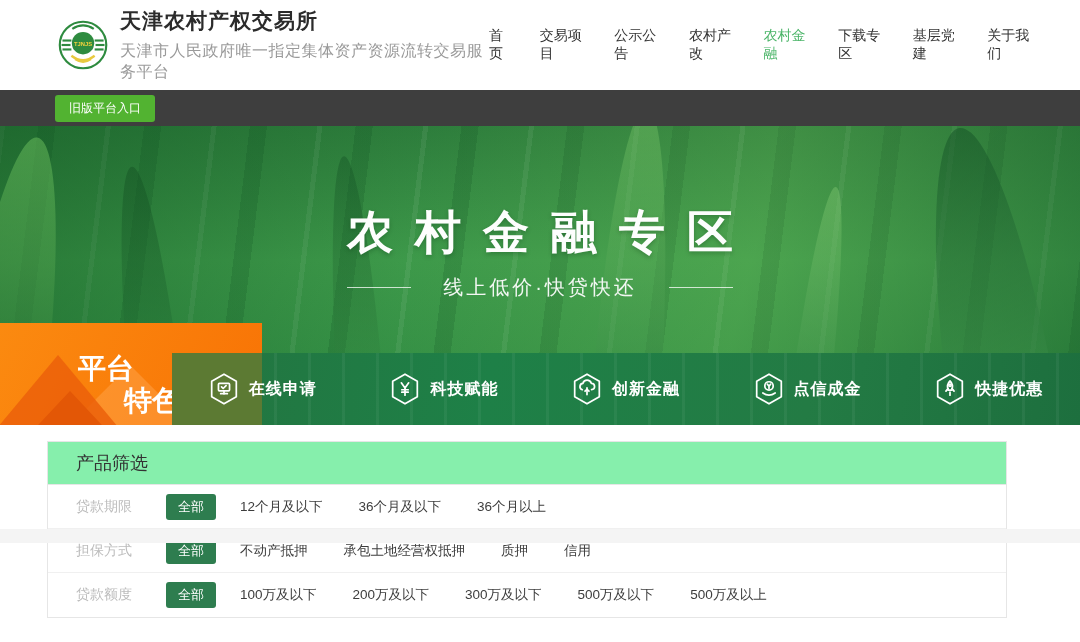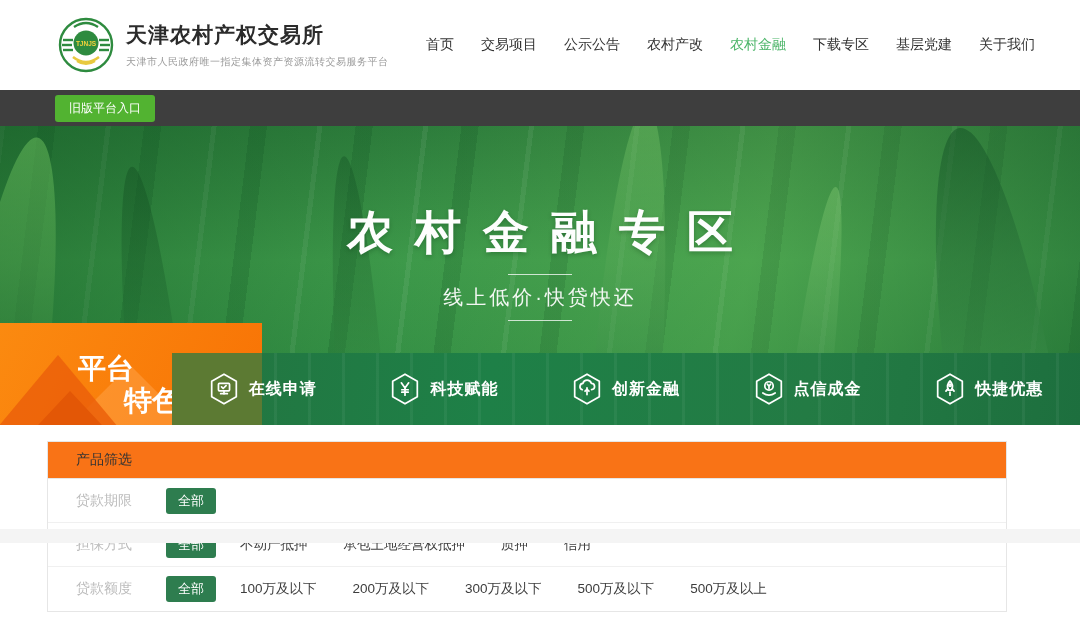--- a/index.html
+++ b/index.html
@@ -5,21 +5,21 @@
   * { margin:0; padding:0; box-sizing:border-box; }
   html,body { width:1080px; height:642px; overflow:hidden; }
   body { font-family:"Liberation Sans","DejaVu Sans",sans-serif; background:#fff; }
   .page { position:relative; width:1080px; height:543px; background:#fff; }
 
   
   .site-header { height:90px; background:#fff; display:flex; align-items:center;
                  justify-content:space-between; padding:0 45px 0 58px; }
   .brand { display:flex; align-items:center; gap:12px; }
   .brand-title { font-size:21px; font-weight:bold; color:#2b2b2b; letter-spacing:1px; }
-  .brand-subtitle { font-size:10px; color:#9a9a9a; margin-top:6px; letter-spacing:.5px; }
+  .brand-subtitle { font-size:16px; color:#9a9a9a; margin-top:6px; letter-spacing:.5px; }
   .main-nav { display:flex; gap:27px; }
   .main-nav a { font-size:14px; color:#333; text-decoration:none; }
   .main-nav a.active { color:#4cb569; }
 
   
   .topbar { height:36px; background:#3e3e3e; display:flex; align-items:center; padding-left:55px; }
   .old-btn { background:#52b331; color:#fff; font-size:12px; border:none; border-radius:3px;
              padding:5px 14px; cursor:pointer; font-family:inherit; }
 
   
@@ -40,21 +40,21 @@
         background:linear-gradient(180deg,#135025,#45a052); opacity:.5;}
   .b5 { left:800px; top:60px; width:40px; height:260px; transform:rotate(7deg);
         background:linear-gradient(180deg,#8fd47a,#2c8340); opacity:.35;}
   .b6 { left:330px; top:30px; width:48px; height:290px; transform:rotate(-4deg);
         background:linear-gradient(180deg,#0f4a20,#3f9b4b); opacity:.35;}
 
   .hero-title { position:absolute; top:76px; left:0; width:100%; text-align:center;
     color:#fdfefd; font-size:46px; font-weight:bold; letter-spacing:22px; text-indent:22px;
     text-shadow:0 2px 4px rgba(0,40,10,.25); }
   .hero-sub { position:absolute; top:148px; left:0; width:100%; display:flex;
-    align-items:center; justify-content:center; gap:9px; color:#f2f7f2;flex-direction:column; }
+    align-items:center; justify-content:center; gap:32px; color:#f2f7f2; }
   .hero-sub .line { width:64px; height:1px; background:rgba(255,255,255,.75); }
   .hero-sub .txt { font-size:20px; letter-spacing:3px; }
 
   
   .orange-block { position:absolute; left:0; top:197px; width:262px; height:102px;
     background:linear-gradient(115deg,#fb8a10,#f87305); overflow:hidden; }
   .feat-en { position:absolute; left:30px; top:9px; font-size:15px; letter-spacing:1px;
     color:rgba(255,255,255,.40); font-weight:bold; }
   .feat-cn1 { position:absolute; left:78px; top:27px; font-size:28px; font-weight:bold; color:#fff; }
   .feat-cn2 { position:absolute; left:124px; top:59px; font-size:28px; font-weight:bold; color:#fff; }
@@ -76,22 +76,22 @@
   .feature-item { position:relative; flex:1; display:flex; align-items:center;
     justify-content:center; gap:10px; color:#fff; cursor:pointer; }
   .feature-item .label { font-size:16px; font-weight:bold; letter-spacing:1px; }
   .hex-icon { width:30px; height:32px; }
   .hex-icon path, .hex-icon polygon, .hex-icon line, .hex-icon rect, .hex-icon circle
     { fill:none; stroke:#fff; stroke-width:1.4; stroke-linecap:round; stroke-linejoin:round; }
 
   
   .content { padding-top:16px; }
   .filter-panel { margin-left:47px; width:960px; border:1px solid #e6e6e6; background:#fff; }
-  .panel-header { background:#f97316; border-bottom:1px solid #e6e6e6; padding:9px 28px;
-    font-size:14px; color:#333; }
+  .panel-header { background:#86efac; border-bottom:1px solid #e6e6e6; padding:9px 28px;
+    font-size:18px; color:#333; }
   .filter-row { display:flex; align-items:center; height:44px; padding:0 28px;
     border-bottom:1px solid #f0f0f0; }
   .filter-row:last-child { border-bottom:none; }
   .filter-label { width:72px; font-size:14px; color:#bcbcbc; margin-right:18px; flex:none; }
   .badge-all { background:#2e7d4f; color:#fff; font-size:13px; padding:4px 12px;
     border-radius:3px; margin-right:24px; cursor:pointer; }
   .opts { display:flex; }
   .opts span { font-size:13.5px; color:#3d3d3d; margin-right:36px; cursor:pointer; white-space:nowrap; }
 
   .footer-strip { position:absolute; left:0; bottom:0; width:1080px; height:14px; background:#f4f4f4; }
@@ -219,20 +219,25 @@
     </div>
   </div>
 
   <section class="content">
     <div class="filter-panel">
       <div class="panel-header">产品筛选</div>
 
       <div class="filter-row">
         <span class="filter-label">贷款期限</span>
         <span class="badge-all">全部</span>
+        <div class="opts">
+          <span>12个月及以下</span>
+          <span>36个月及以下</span>
+          <span>36个月以上</span>
+        </div>
       </div>
 
       <div class="filter-row">
         <span class="filter-label">担保方式</span>
         <span class="badge-all">全部</span>
         <div class="opts">
           <span>不动产抵押</span>
           <span>承包土地经营权抵押</span>
           <span>质押</span>
           <span>信用</span>

